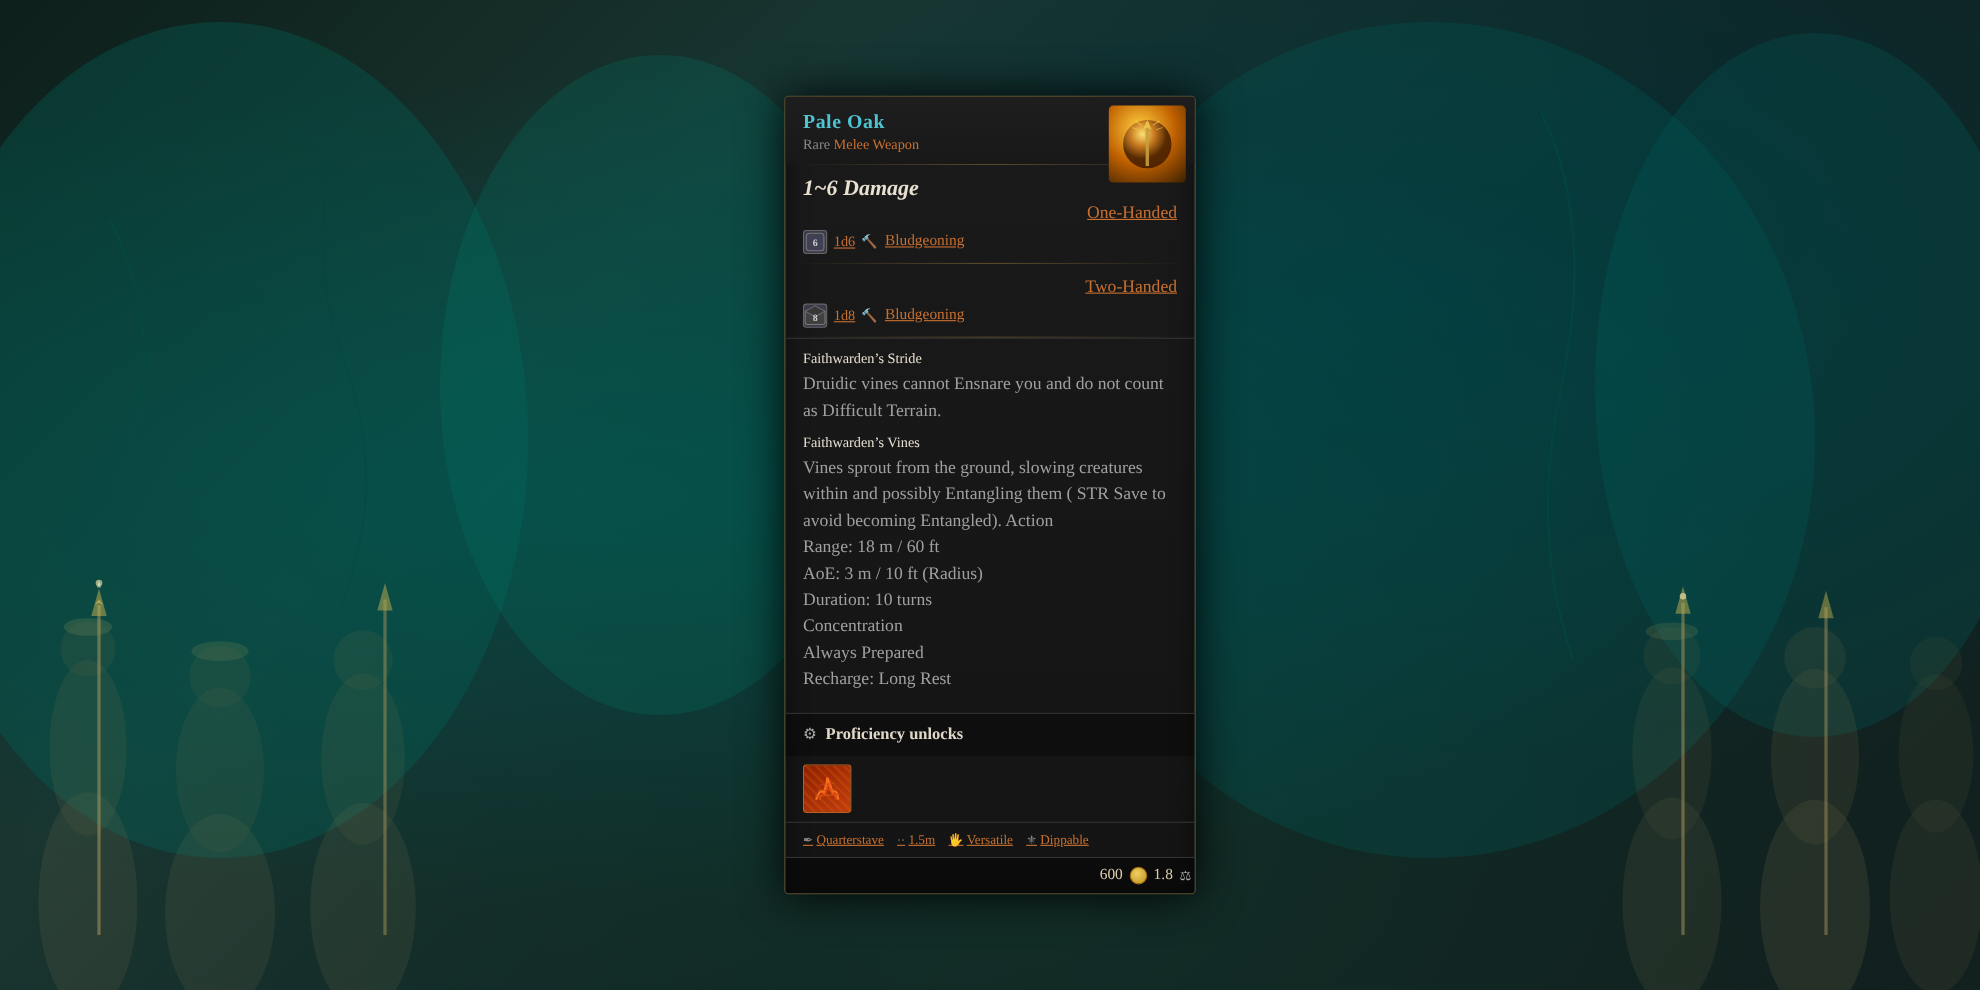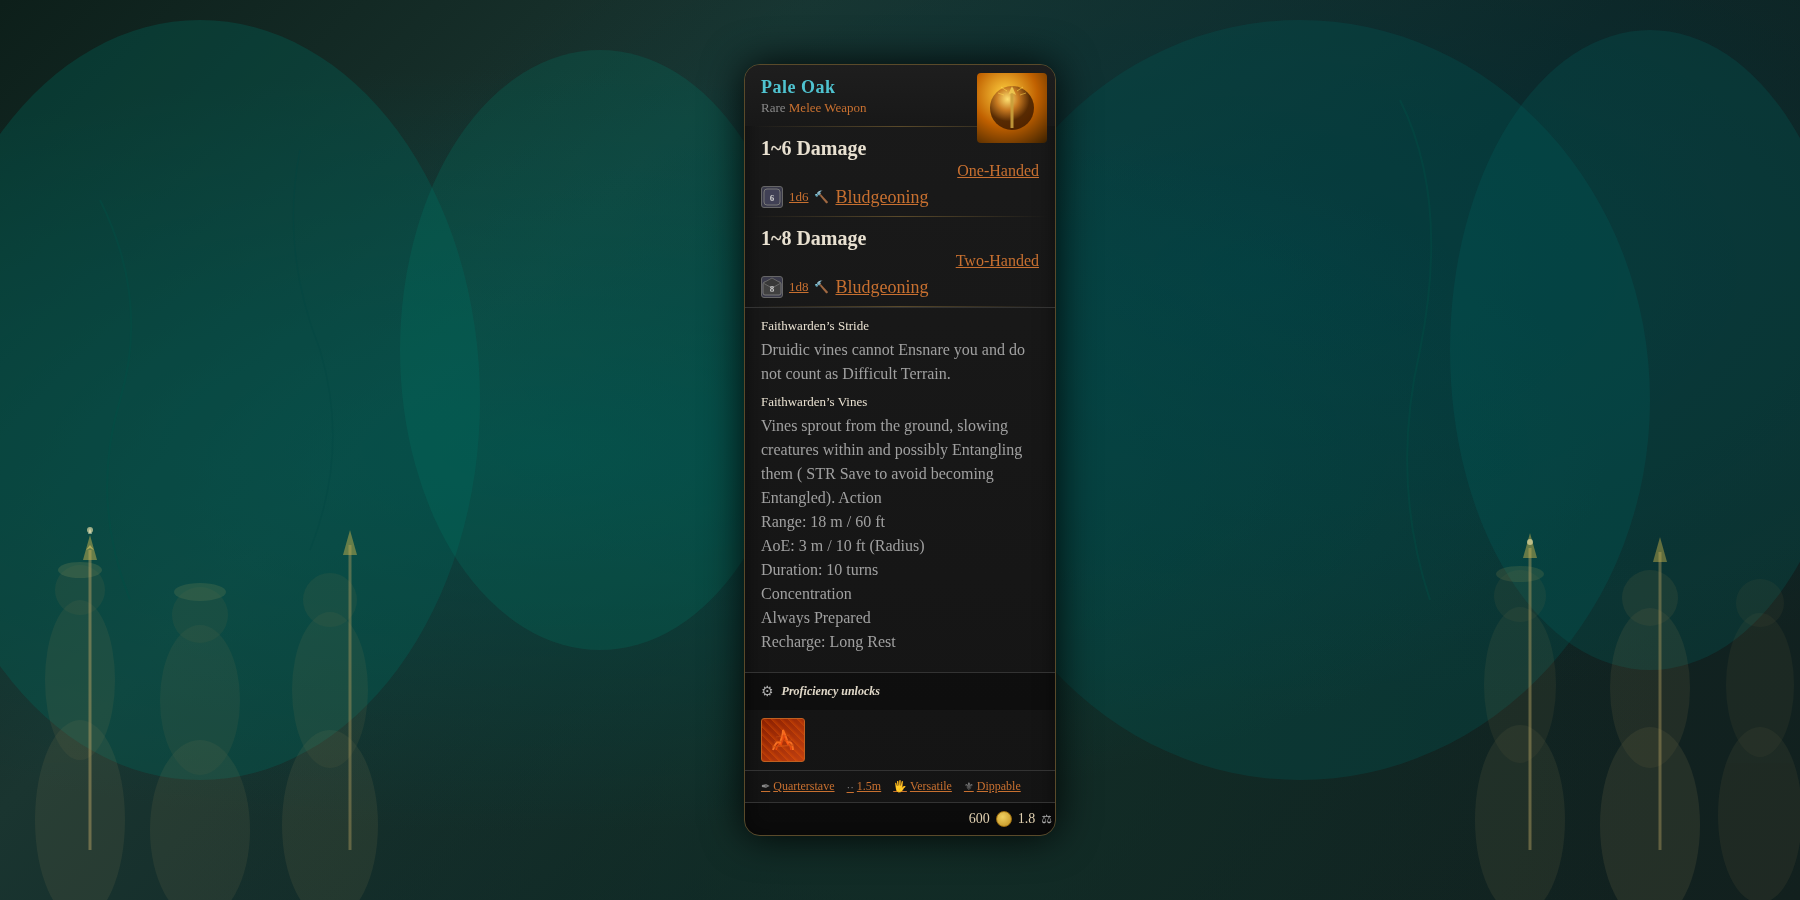--- a/index.html
+++ b/index.html
@@ -35,24 +35,24 @@
     .tooltip-overlay {
       position: absolute;
       inset: 0;
       z-index: 10;
       display: flex;
       align-items: center;
       justify-content: center;
     }
 
     .tooltip {
-      width: 312px;
+      width: 374px;
       background: linear-gradient(180deg, #1a1a1a 0%, #141414 100%);
       border: 1px solid #5a4a2a;
-      border-radius: 16px;
+      border-radius: 4px;
       box-shadow: 0 0 40px rgba(0,0,0,0.9), inset 0 0 20px rgba(0,0,0,0.5);
       position: relative;
       overflow: hidden;
     }
 
     .tooltip-header {
       padding: 12px 16px 10px;
       position: relative;
       background: linear-gradient(180deg, #1e1e1e 0%, #181818 100%);
     }
@@ -95,20 +95,21 @@
     }
 
     .damage-section {
       padding: 10px 16px 8px;
     }
 
     .damage-value {
       font-size: 20px;
       color: #e8e0d0;
       font-weight: bold;
+      font-style: italic;
     }
 
     .hand-label {
       font-size: 16px;
       color: #c87030;
       text-decoration: underline;
       margin-top: 2px;
       margin-bottom: 6px;
       text-align: right;
     }
@@ -140,21 +141,21 @@
       color: #c87030;
       text-decoration: underline;
     }
 
     .bludgeon-icon {
       color: #aaa;
       font-size: 12px;
     }
 
     .bludgeon-label {
-      font-size: 18px;
+      font-size: 14px;
       color: #c87030;
       text-decoration: underline;
     }
 
     .properties-section {
       padding: 10px 16px;
       border-top: 1px solid #333;
     }
 
     .property-title {
@@ -179,24 +180,23 @@
       align-items: center;
       gap: 8px;
     }
 
     .proficiency-icon {
       font-size: 14px;
       color: #aaa;
     }
 
     .proficiency-label {
-      font-size: 12px;
+      font-size: 15px;
       color: #e0d8c8;
       font-weight: bold;
-      font-style: italic;
     }
 
     .skill-icon {
       width: 44px;
       height: 44px;
       background: linear-gradient(135deg, #8b2000, #c04010);
       border: 1px solid #c06020;
       border-radius: 3px;
       margin: 8px 16px;
       display: flex;
@@ -422,21 +422,20 @@
         </div>
         <span class="dice-label">1d6</span>
         <span class="bludgeon-icon">🔨</span>
         <span class="bludgeon-label">Bludgeoning</span>
       </div>
     </div>
 
     <div class="divider"></div>
 
     <div class="damage-section">
-      <div class="damage-value">1~8 Damage</div>
       <div class="hand-label">Two-Handed</div>
       <div class="dice-row">
         <div class="dice-icon">
           <svg width="20" height="20" viewBox="0 0 20 20">
             <rect x="1" y="5" width="18" height="13" rx="2" fill="#404040" stroke="#777" stroke-width="1"></rect>
             <polygon points="10,1 19,6 10,11 1,6" fill="#383838" stroke="#666" stroke-width="1"></polygon>
             <text x="10" y="15" text-anchor="middle" fill="#ccc" font-size="9" font-weight="bold">8</text>
           </svg>
         </div>
         <span class="dice-label">1d8</span>

